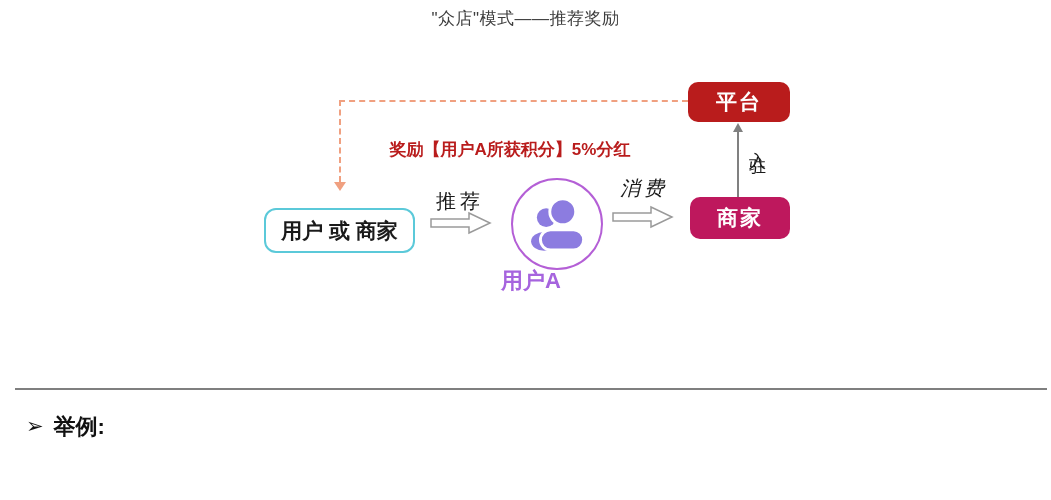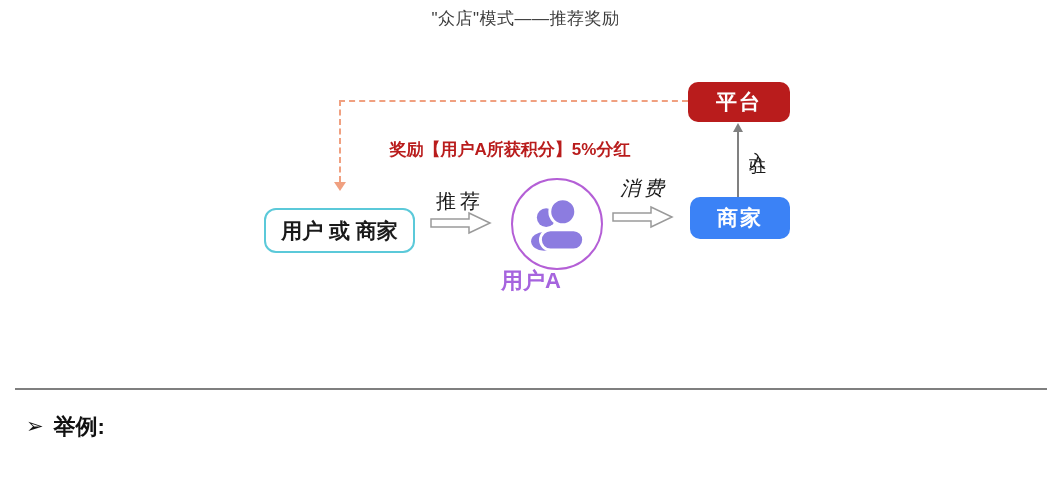--- a/index.html
+++ b/index.html
@@ -27,21 +27,21 @@
     font-weight: bold;
     border-radius: 10px;
   }
   .platform-box {
     left: 688px; top: 82px; width: 102px; height: 40px;
     background: #b91c1c; color: #ffffff; font-size: 21px;
     letter-spacing: 2px;
   }
   .merchant-box {
     left: 690px; top: 197px; width: 100px; height: 42px;
-    background: #3b82f6; color: #ffffff; font-size: 21px;
+    background: #be185d; color: #ffffff; font-size: 21px;
     letter-spacing: 2px;
   }
   .user-merchant-box {
     left: 264px; top: 196px; width: 151px; height: 45px;
     background: #ffffff; border: 2px solid #5bc9d9;
     border-radius: 12px; color: #1a1a1a; font-size: 21px; margin-top: 12px;
   }
   
   .dash-h {
     position: absolute; left: 339px; top: 100px; width: 349px; height: 0;

